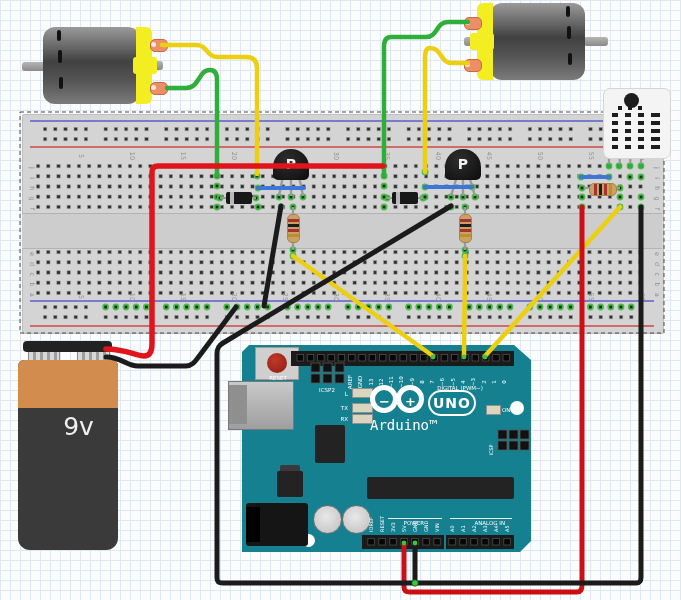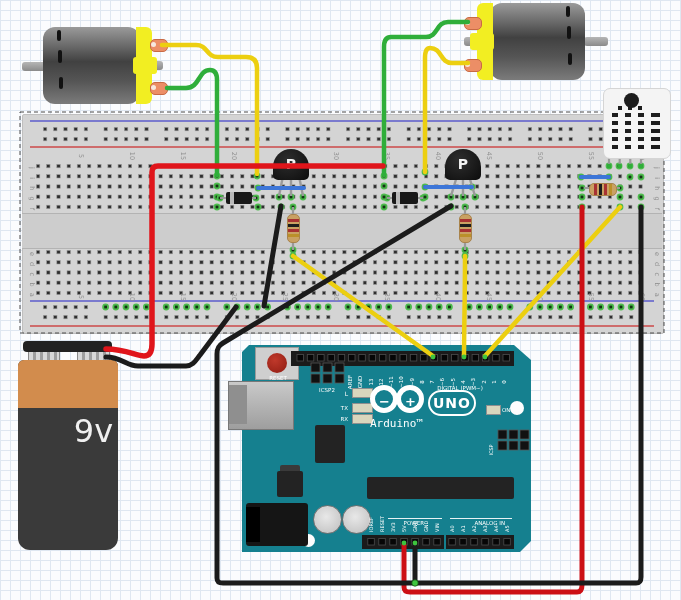--- a/index.html
+++ b/index.html
@@ -29,21 +29,21 @@
   .dash{background:#111;border-radius:2px;z-index:4;}
   
   #battery-body{left:18px;top:360px;width:100px;height:190px;background:#3a3a3a;
     border-radius:6px 6px 12px 12px;z-index:3;}
   #battery-top{position:absolute;left:0;top:0;width:100px;height:48px;background:#d28c4d;
     border-radius:6px 6px 0 0;}
   #battery-cap{left:23px;top:341px;width:89px;height:11px;background:#222;border-radius:4px;z-index:4;}
   .batt-term{background:repeating-linear-gradient(90deg,#d8d8d8 0 4px,#9f9f9f 4px 7px);
     border:1px solid #8a8a8a;border-radius:4px;z-index:3;}
   #battery-label{position:absolute;left:0;top:52px;width:121px;text-align:center;
-    color:#f0f0f0;font-size:32px;padding-left:15px;}
+    color:#f0f0f0;font-size:25px;}
   
   #dht{left:603px;top:88px;width:66px;height:69px;background:#f4f4f4;border:1px solid #d5d5d5;
     border-radius:7px;z-index:3;}
   #dht-eye{position:absolute;left:20px;top:4px;width:15px;height:15px;border-radius:50%;background:#1d1d1d;}
   .dht-hole{position:absolute;background:#1d1d1d;}
   
   .transistor{width:36px;height:31px;background:radial-gradient(circle at 40% 35%,#2e2e2e,#0c0c0c);
     border-radius:18px 18px 5px 5px;z-index:3;color:#f2f2f2;font-weight:bold;font-size:14px;
     text-align:center;line-height:31px;}
   
@@ -73,21 +73,21 @@
   .capc{position:absolute;width:27px;height:27px;border-radius:50%;border:1px solid #6f6f6f;
     background:radial-gradient(circle at 45% 40%,#e8e8e8,#bdbdbd);}
   .led{position:absolute;background:#d9d6bd;border:1px solid #8f8f8f;}
   
   #logo{position:absolute;left:128px;top:40px;width:60px;height:28px;}
   .lring{position:absolute;width:18px;height:18px;border:5px solid #fff;border-radius:50%;top:0;}
   #logo .sym{position:absolute;top:9px;color:#fff;font-size:13px;font-weight:bold;width:10px;text-align:center;}
   #uno-pill{position:absolute;left:186px;top:45px;width:44px;height:22px;border:2.5px solid #fff;
     border-radius:13px;color:#fff;font-size:14px;font-weight:bold;text-align:center;line-height:22px;
     letter-spacing:1px;}
-  #brand{position:absolute;left:128px;top:72px;color:#fff;font-size:11px;font-family:"DejaVu Sans Mono",monospace;}
+  #brand{position:absolute;left:128px;top:72px;color:#fff;font-size:14px;font-family:"DejaVu Sans Mono",monospace;}
 </style>
 </head>
 <body>
 
 <div id="canvas">
 
   <div id="breadboard" class="abs"></div>
   <div id="bb-channel" class="abs"></div>
 
   <svg id="svgU" width="681" height="600" style="z-index:2">

